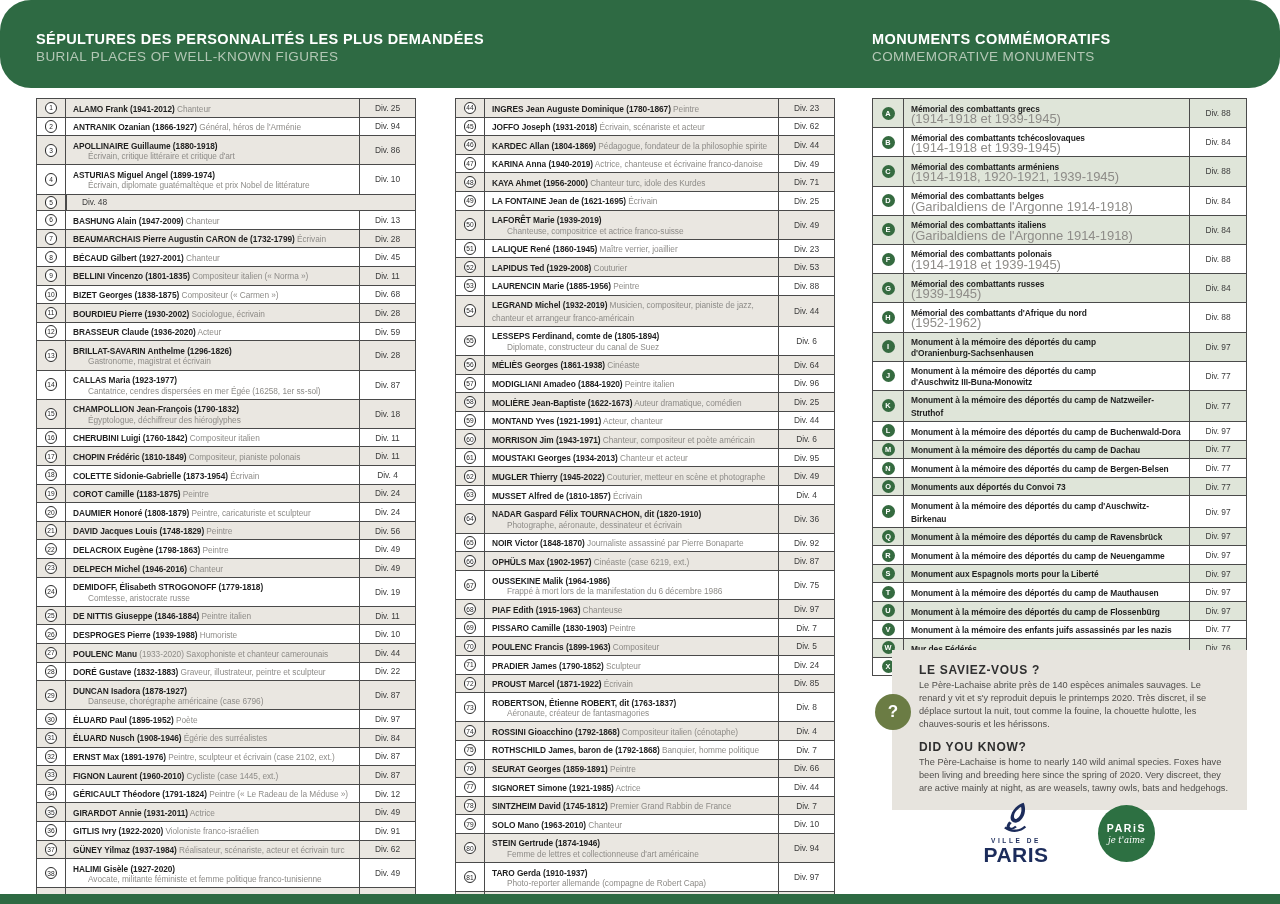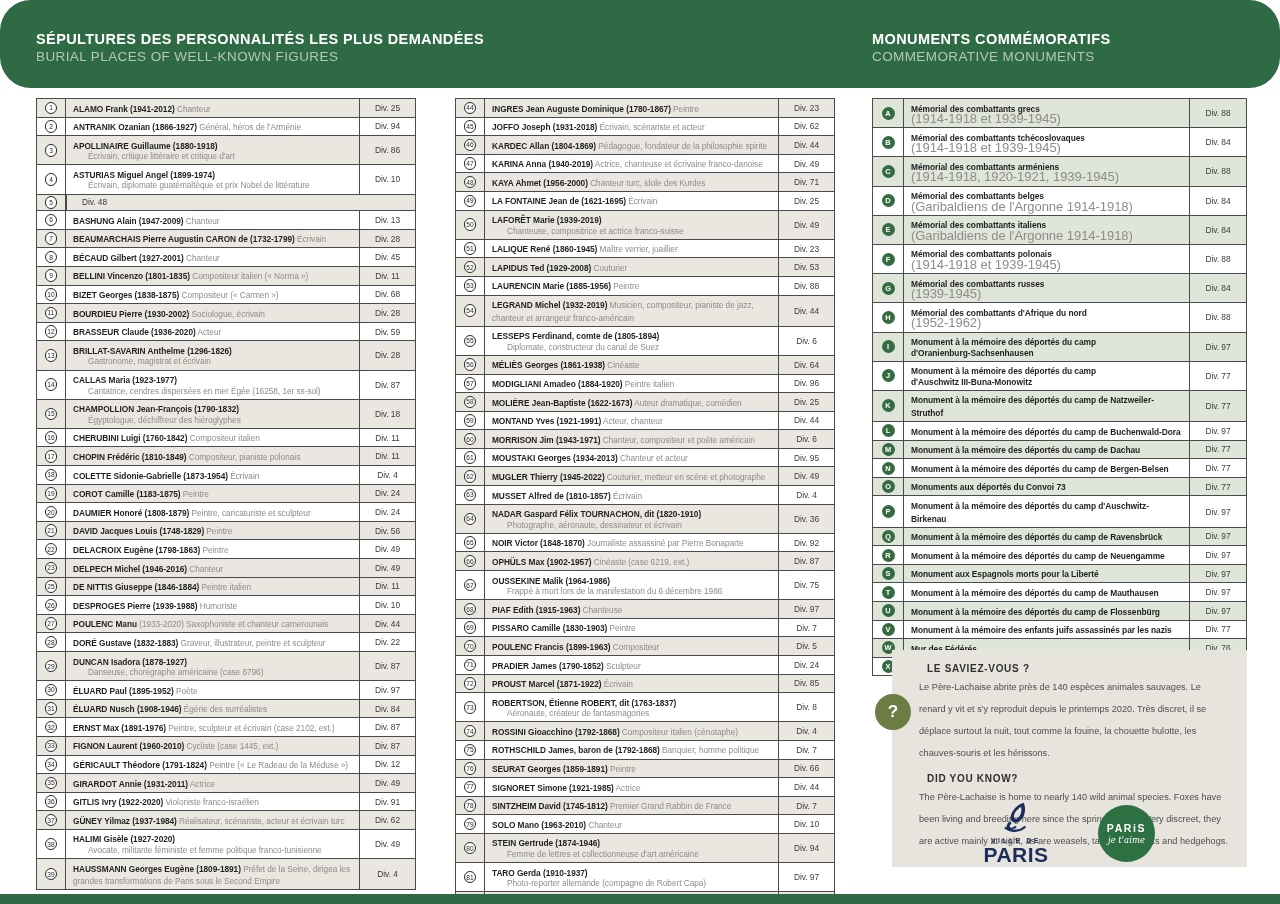--- a/index.html
+++ b/index.html
@@ -43,22 +43,22 @@
   .mnm  { font-weight:bold; color:#1f1f1f; font-size:8.4px; }
   .msub { color:#8e8c88; font-size:13px; }
   .mds  { color:#8e8c88; font-size:8.4px; }
 
   
   .know-box { position:absolute; left:892px; top:650px; width:355px; background:#e7e4de;
               padding:13px 18px 15px 27px; }
   .q-circle { position:absolute; left:-17px; top:44px; width:36px; height:36px; border-radius:50%;
               background:#6b7c44; color:#fff; display:flex; align-items:center; justify-content:center;
               font-size:17px; font-weight:bold; }
-  .know-box h3 { font-size:10px; letter-spacing:.7px; color:#2f2f2f; margin-bottom:2px;margin-left:8px; }
-  .know-box p  { font-size:9.2px; line-height:22px; color:#4f4d4a; }
+  .know-box h3 { font-size:12px; letter-spacing:.7px; color:#2f2f2f; margin-bottom:2px; }
+  .know-box p  { font-size:9.2px; line-height:13px; color:#4f4d4a; }
   .know-box p + h3 { margin-top:9px; }
 
   
   .logos { position:absolute; left:968px; top:801px; display:flex; align-items:center; gap:34px; }
   .vdp { display:flex; flex-direction:column; align-items:center; width:96px; }
   .vdp svg { width:34px; height:34px; }
   .vdp-small { font-size:6.5px; font-weight:bold; letter-spacing:2.6px; color:#1c2c5b; margin-top:2px; }
   .vdp-big   { font-size:21px; font-weight:800; letter-spacing:.5px; color:#1c2c5b; line-height:22px; }
   .pjt { width:57px; height:57px; border-radius:50%; background:#2d7042; display:flex; flex-direction:column;
          align-items:center; justify-content:center; color:#fff; }
@@ -281,20 +281,29 @@
         <div class="dcell">Div. 49</div>
       </div>
       <div class="row shade">
         <div class="bcell">
           <span class="nbadge">23</span>
         </div>
         <div class="ncell">
           <div class="txt"><span class="nm">DELPECH Michel (1946-2016)</span><span class="ds"> Chanteur</span></div>
         </div>
         <div class="dcell">Div. 49</div>
+      </div>
+      <div class="row">
+        <div class="bcell">
+          <span class="nbadge">24</span>
+        </div>
+        <div class="ncell">
+          <div class="txt"><span class="nm">DEMIDOFF, Élisabeth STROGONOFF (1779-1818)</span><span class="ds blk">Comtesse, aristocrate russe</span></div>
+        </div>
+        <div class="dcell">Div. 19</div>
       </div>
       <div class="row shade">
         <div class="bcell">
           <span class="nbadge">25</span>
         </div>
         <div class="ncell">
           <div class="txt"><span class="nm">DE NITTIS Giuseppe (1846-1884)</span><span class="ds"> Peintre italien</span></div>
         </div>
         <div class="dcell">Div. 11</div>
       </div>

